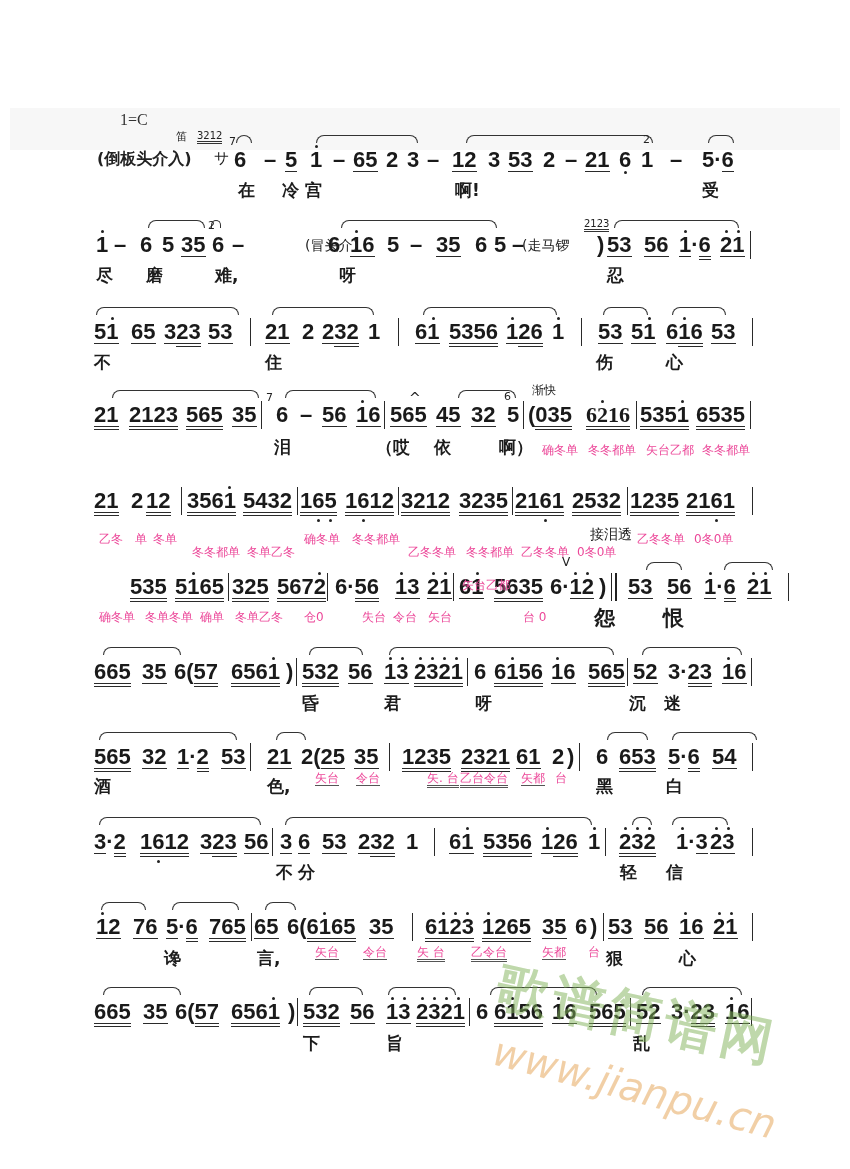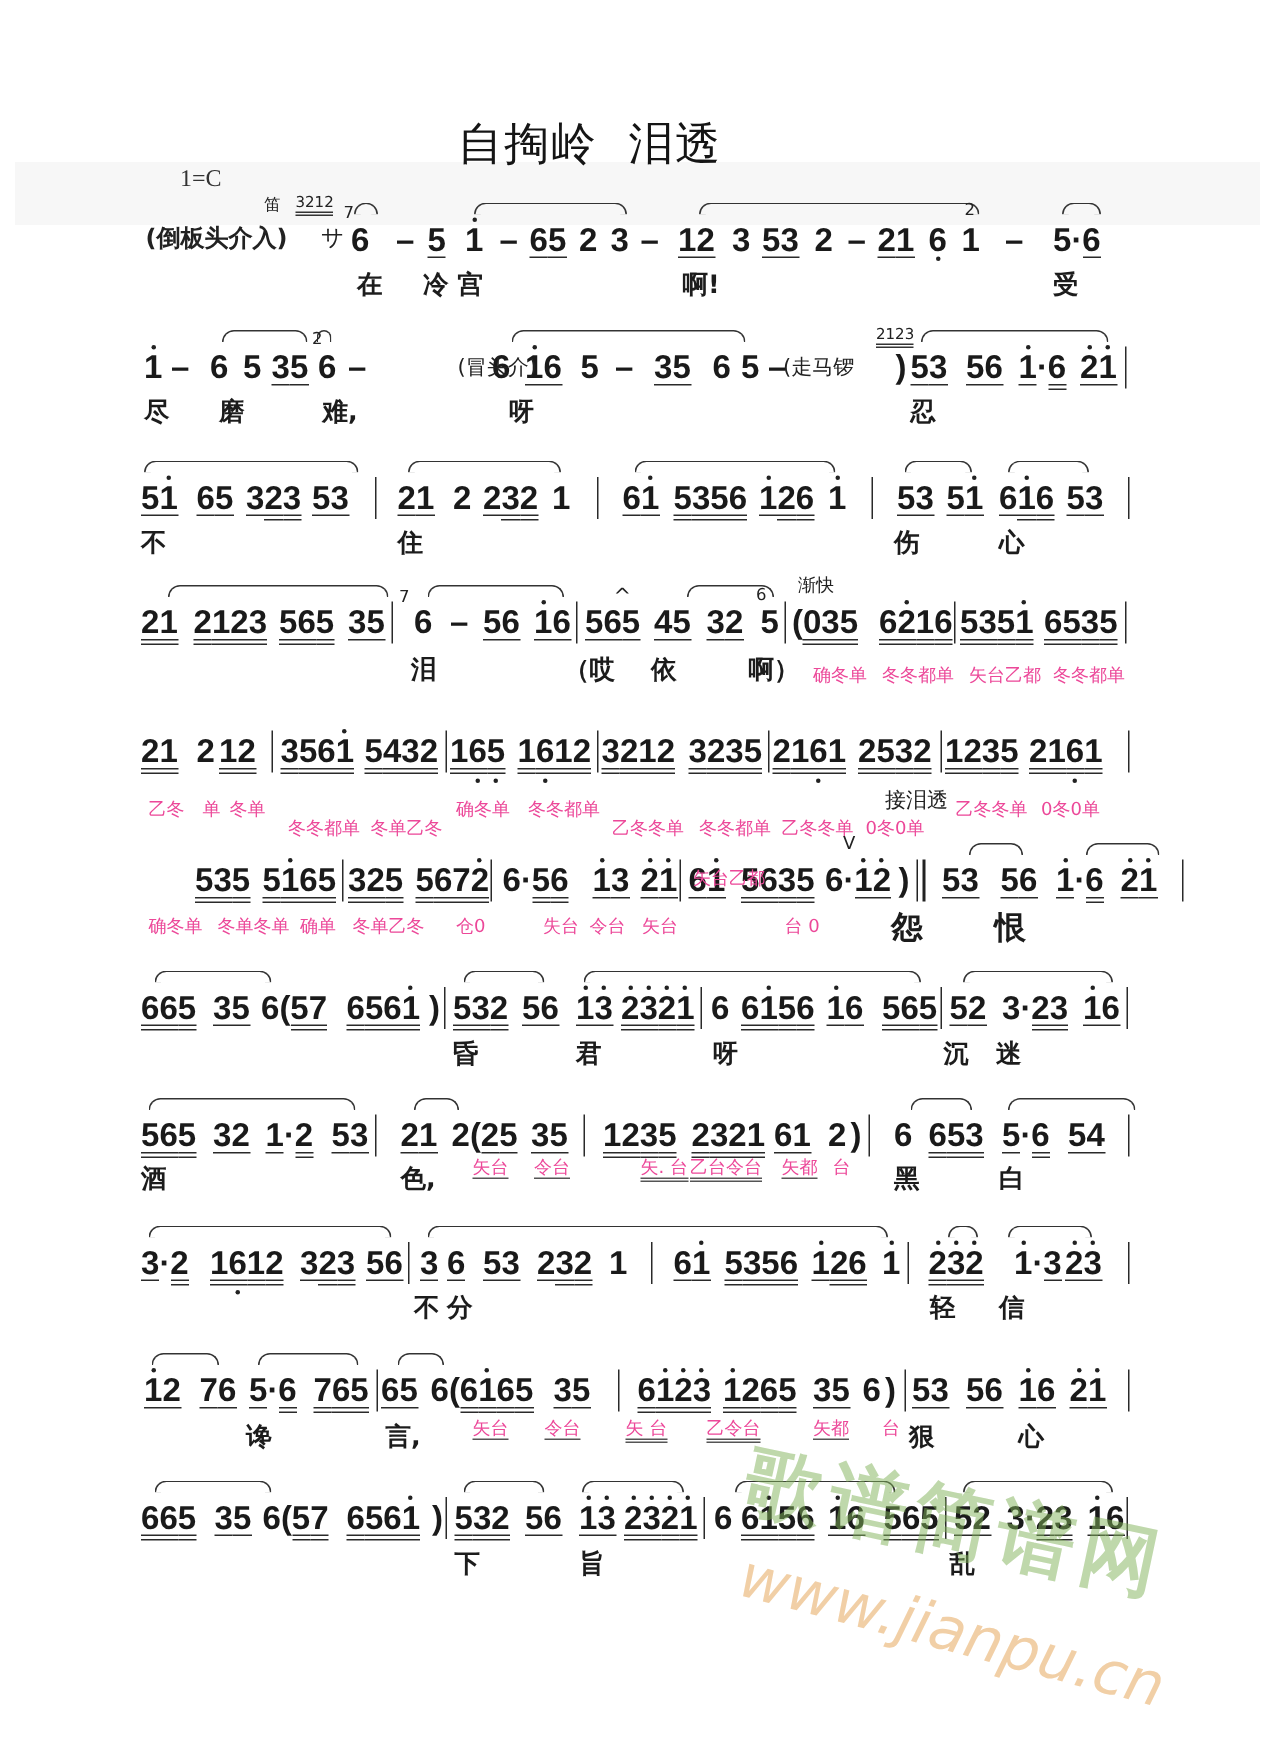--- a/index.html
+++ b/index.html
@@ -32,21 +32,20 @@
   .m14b{font-size:16px;font-weight:bold;}
   .mu2{border-bottom:3px double #333;}
   .wm-cn{position:absolute;left:505px;top:952px;font-family:"DejaVu Sans",sans-serif;font-size:52px;font-weight:bold;letter-spacing:5px;color:rgba(128,178,88,0.5);transform:rotate(12deg);transform-origin:left top;white-space:nowrap;}
   .wm-url{position:absolute;left:500px;top:1028px;font-family:"DejaVu Sans",sans-serif;font-size:40px;font-style:italic;color:rgba(230,168,92,0.55);transform:rotate(15deg);transform-origin:left top;white-space:nowrap;}
 </style>
 </head>
 <body>
 
 <div id="sheet">
   <div class="scanband"></div>
-  <div class="title">自掏岭  泪透</div>
   <div class="key">1=C</div>
   <div class="staff" style="top: 149px;">
       <div class="slur" style="left: 236px; width: 16px;"></div>
       <div class="slur" style="left: 316px; width: 102px;"></div>
       <div class="slur" style="left: 466px; width: 187px;"></div>
       <div class="slur" style="left: 708px; width: 26px;"></div>
       <div class="ng" style="left: 234px;"><span class="c">6</span></div>
       <div class="ng" style="left: 264px;"><span class="c">–</span></div>
       <div class="ng" style="left: 285px;"><span class="c u1">5</span></div>
       <div class="ng" style="left: 310px;"><span class="c hd">1</span></div>
@@ -159,21 +158,21 @@
       <div class="ng" style="left: 232px;"><span class="c u1">3</span><span class="c u1">5</span></div>
       <div class="ng" style="left: 276px;"><span class="c">6</span></div>
       <div class="ng" style="left: 300px;"><span class="c">–</span></div>
       <div class="ng" style="left: 322px;"><span class="c u1">5</span><span class="c u1">6</span></div>
       <div class="ng" style="left: 356px;"><span class="c u1 hd">1</span><span class="c u1">6</span></div>
       <div class="ng" style="left: 390px;"><span class="c u1">5</span><span class="c u1">6</span><span class="c u1">5</span></div>
       <div class="ng" style="left: 436px;"><span class="c u1">4</span><span class="c u1">5</span></div>
       <div class="ng" style="left: 471px;"><span class="c u1">3</span><span class="c u1">2</span></div>
       <div class="ng" style="left: 507px;"><span class="c">5</span></div>
       <div class="ng" style="left: 528px;"><span class="c">(</span><span class="c u2">0</span><span class="c u2">3</span><span class="c u2">5</span></div>
-      <div class="ng" style="left: 586px;"><span class="c u2">6</span><span class="c u2 hd">2</span><span class="c u2">1</span><span class="c u2">6</span></div>
+      <div class="ng" style="left: 586px; font-family: Liberation Serif, serif;"><span class="c u2">6</span><span class="c u2 hd">2</span><span class="c u2">1</span><span class="c u2">6</span></div>
       <div class="ng" style="left: 640px;"><span class="c u2">5</span><span class="c u2">3</span><span class="c u2">5</span><span class="c u2 hd">1</span></div>
       <div class="ng" style="left: 696px;"><span class="c u2">6</span><span class="c u2">5</span><span class="c u2">3</span><span class="c u2">5</span></div>
     </div>
     <span class="lyric" style="left: 274px; top: 437px;">泪</span>
     <span class="lyric" style="left: 376px; top: 437px;">（哎</span>
     <span class="lyric" style="left: 434px; top: 437px;">依</span>
     <span class="lyric" style="left: 499px; top: 437px;">啊）</span>
     <span class="perc" style="left: 542px; top: 443px;">确冬单</span>
     <span class="perc" style="left: 588px; top: 443px;">冬冬都单</span>
     <span class="perc" style="left: 646px; top: 443px;">矢台乙都</span>

